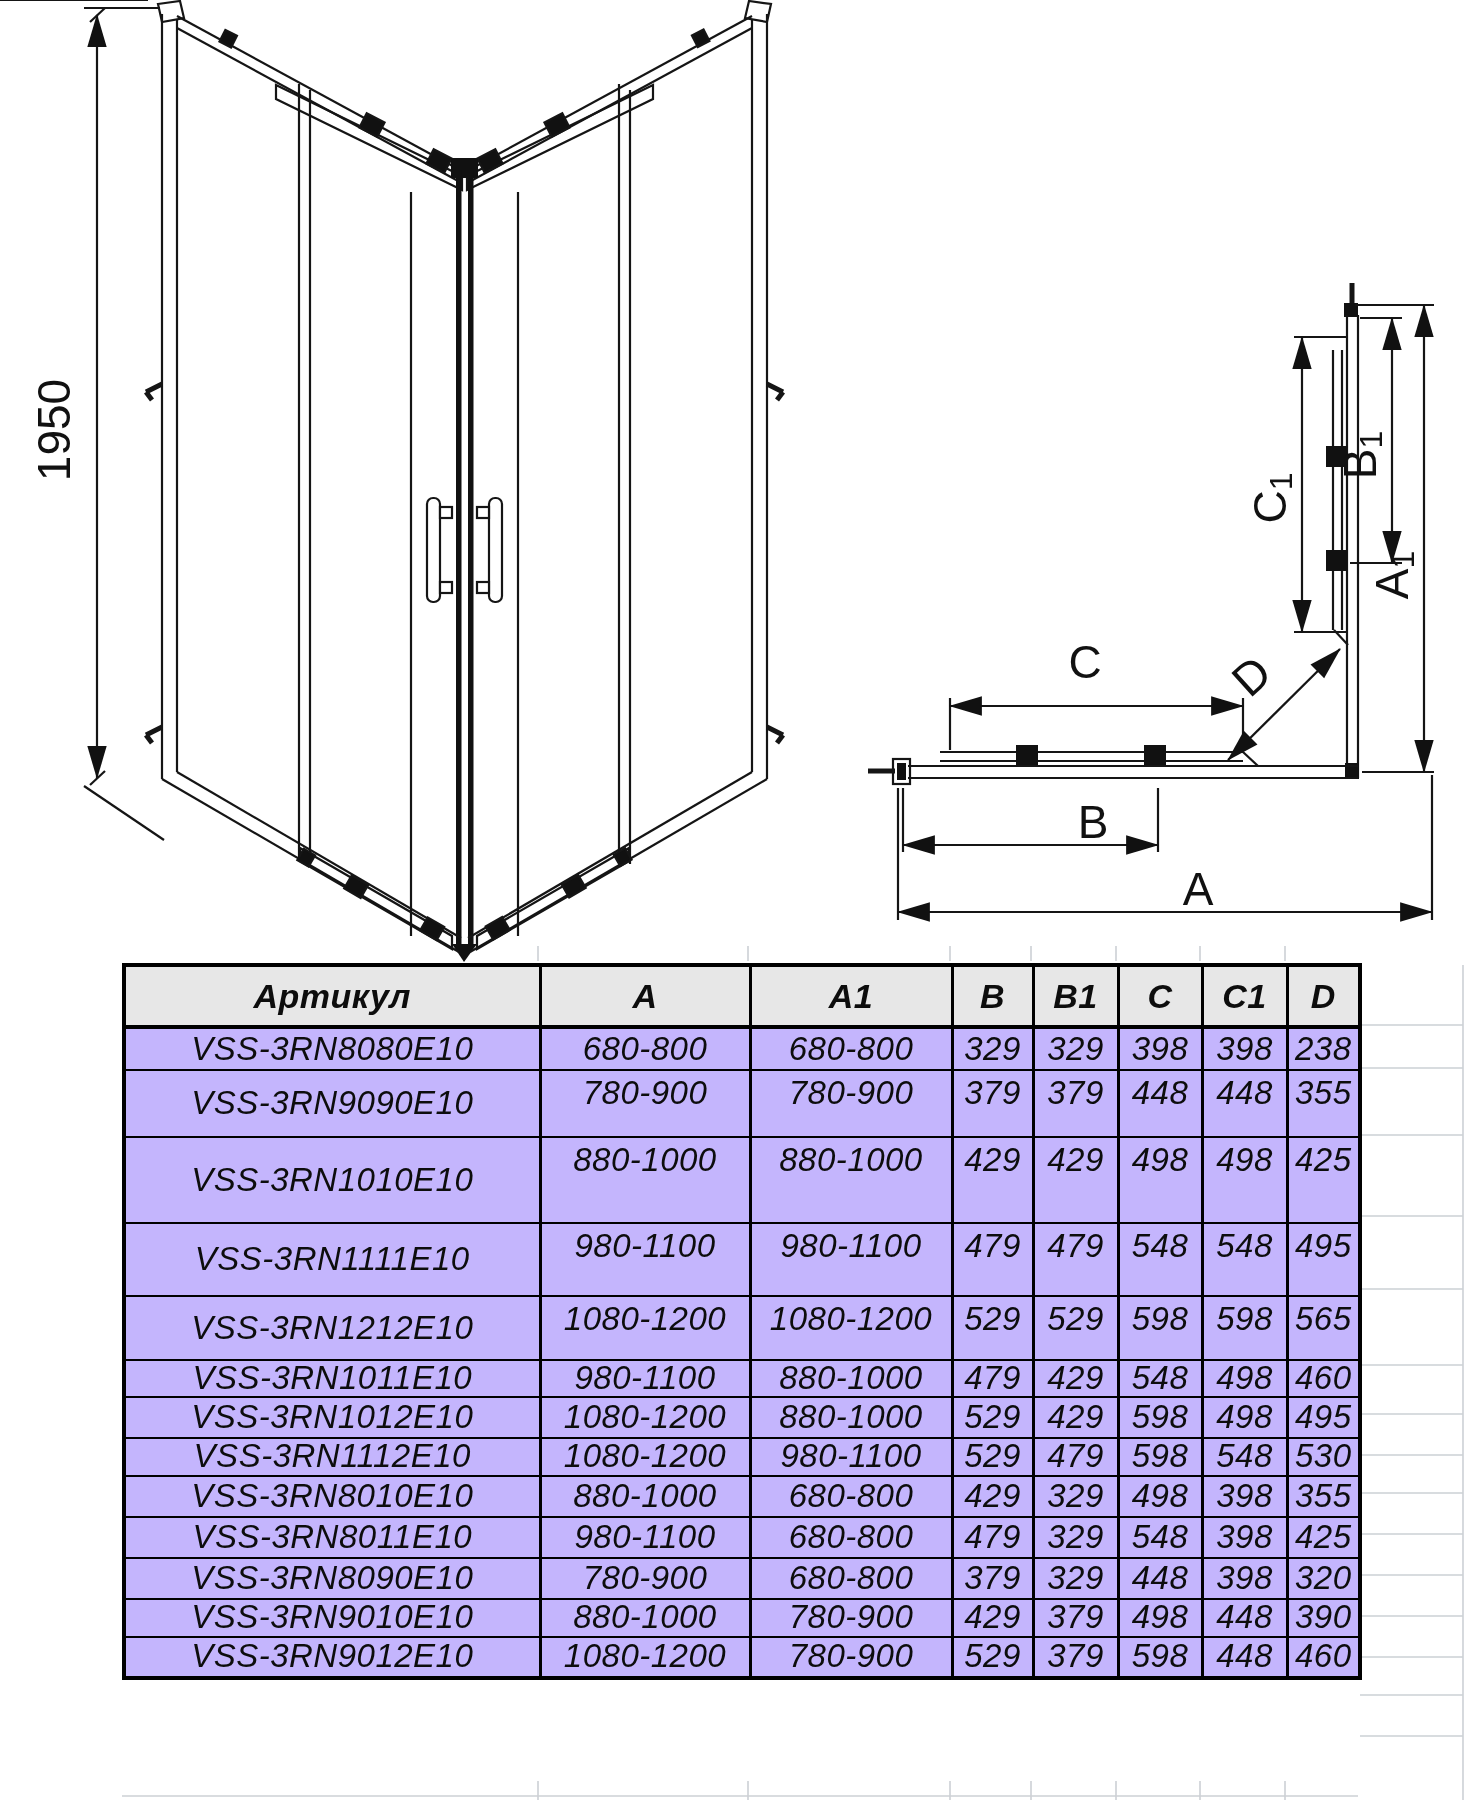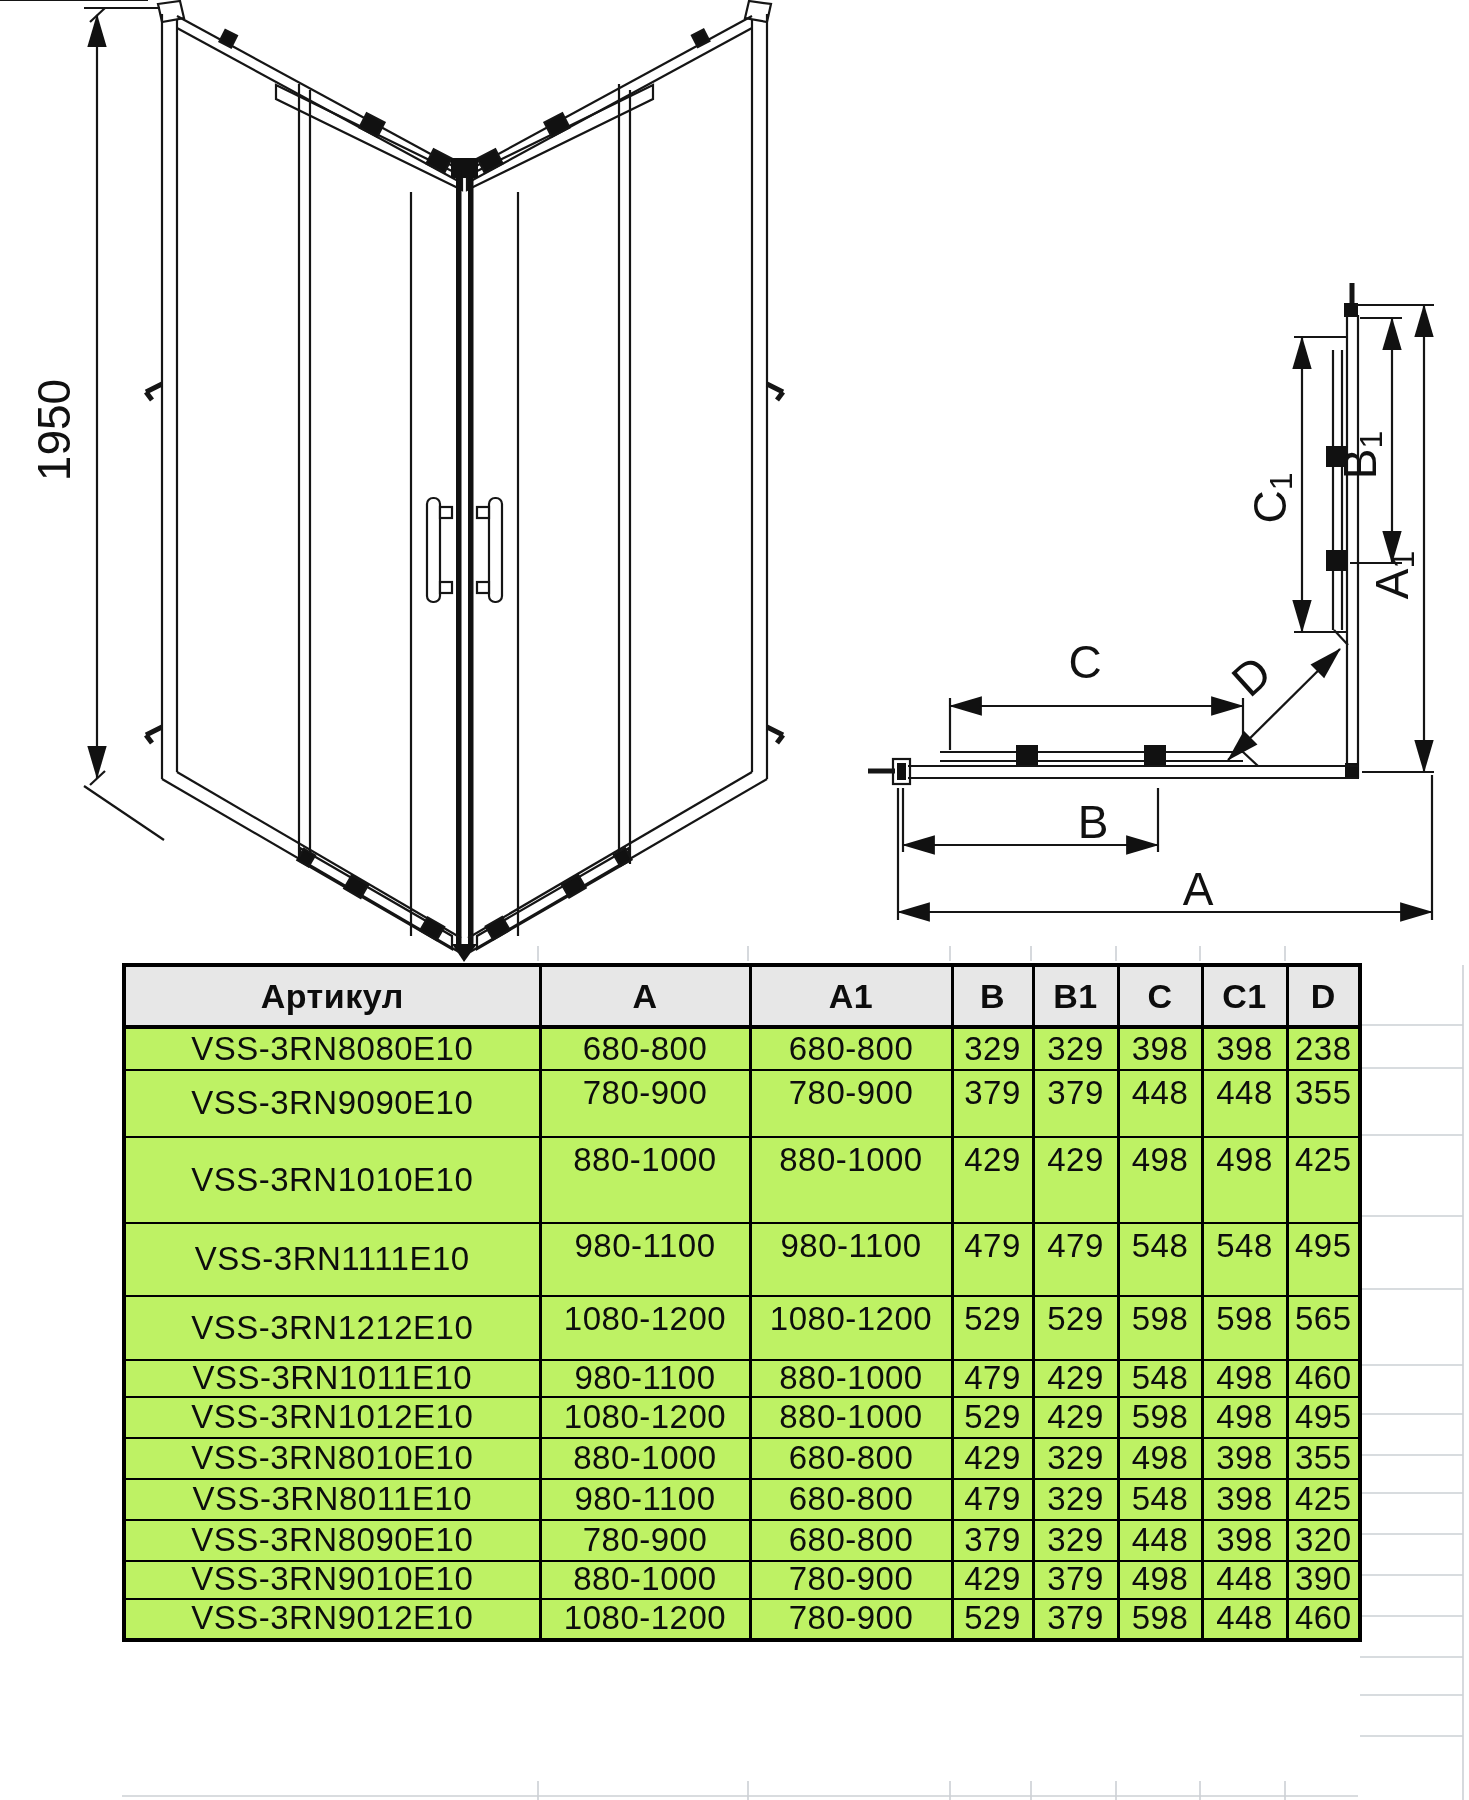--- a/index.html
+++ b/index.html
@@ -4,21 +4,21 @@
 <style>
   html,body{margin:0;padding:0;background:#ffffff;}
   .page{position:relative;width:1469px;height:1800px;background:#fff;overflow:hidden;
         font-family:"Liberation Sans",sans-serif;color:#0d0d0d;}
   svg.drawing{position:absolute;left:0;top:0;}
   svg text{font-family:"Liberation Sans",sans-serif;fill:#111;}
   .dimlabel{font-size:46px;}
   .dimsub{font-size:32px;}
 
   table.spec{position:absolute;left:122px;top:963px;width:1236px;
-             border-collapse:collapse;table-layout:fixed;background:#bef264;}
+             border-collapse:collapse;table-layout:fixed;background:#c4b5fd;font-style:italic;}
   table.spec th,table.spec td{border-left:3px solid #000;text-align:center;
              vertical-align:middle;overflow:hidden;padding:0;}
   table.spec th:first-child,table.spec td:first-child{border-left:none;}
   table.spec{border:4px solid #000;}
   table.spec thead th{background:#e7e7e7;font-weight:bold;font-size:34px;
              border-bottom:4px solid #000;height:58px;letter-spacing:.5px;}
   table.spec td{font-size:33px;border-top:2px solid #000;letter-spacing:.5px;
              line-height:1.05;white-space:nowrap;}
   tbody tr.h43{height:43px}  tbody tr.h67{height:67px}  tbody tr.h81{height:86px}
   tbody tr.h73{height:73px}  tbody tr.h76{height:64px}  tbody tr.h49{height:36px}
@@ -322,20 +322,30 @@
     <tr class="h41">
       <td class="art">VSS-3RN1012E10</td>
       <td class="num">1080-1200</td>
       <td class="num">880-1000</td>
       <td class="num">529</td>
       <td class="num">429</td>
       <td class="num">598</td>
       <td class="num">498</td>
       <td class="num">495</td>
     </tr>
+    <tr class="h38">
+      <td class="art">VSS-3RN1112E10</td>
+      <td class="num">1080-1200</td>
+      <td class="num">980-1100</td>
+      <td class="num">529</td>
+      <td class="num">479</td>
+      <td class="num">598</td>
+      <td class="num">548</td>
+      <td class="num">530</td>
+    </tr>
     <tr class="h41">
       <td class="art">VSS-3RN8010E10</td>
       <td class="num">880-1000</td>
       <td class="num">680-800</td>
       <td class="num">429</td>
       <td class="num">329</td>
       <td class="num">498</td>
       <td class="num">398</td>
       <td class="num">355</td>
     </tr>

